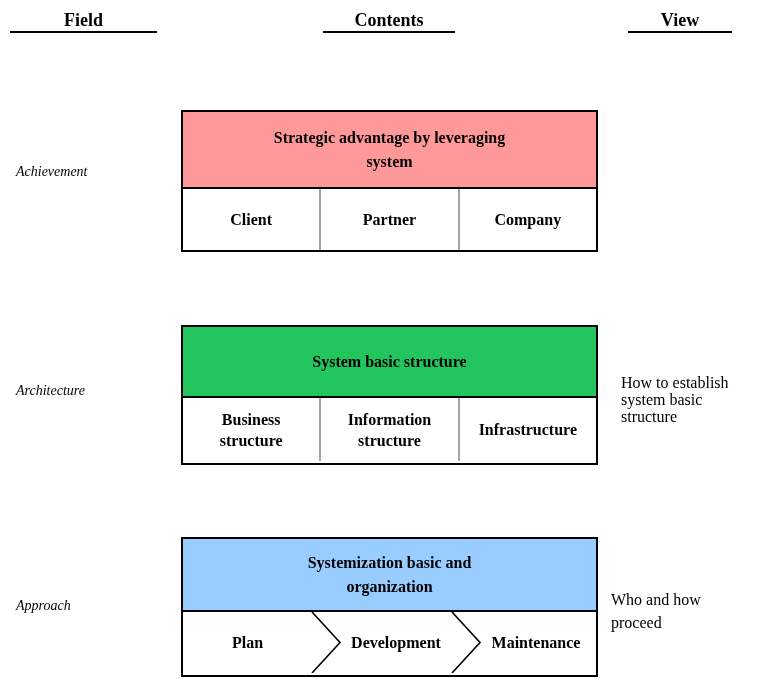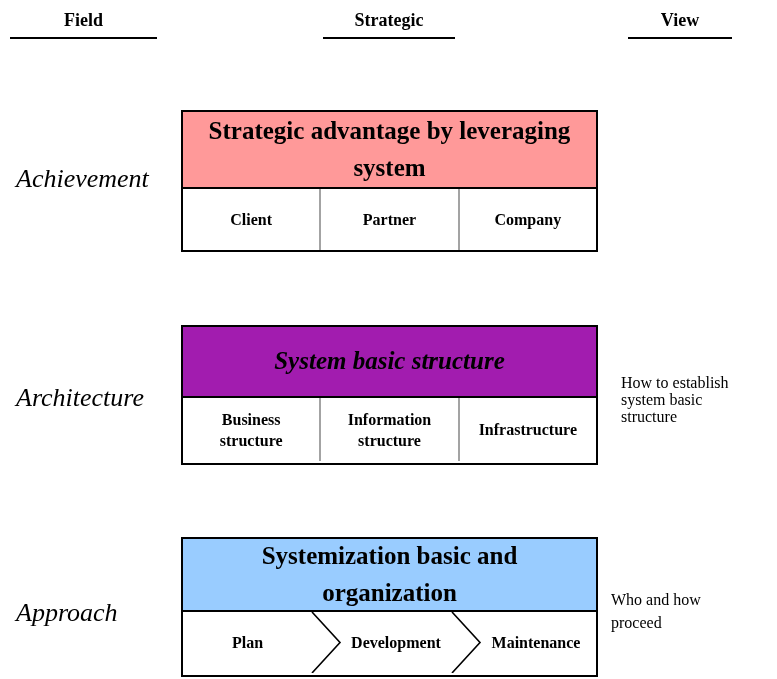--- a/index.html
+++ b/index.html
@@ -10,30 +10,30 @@
     font-family:"Liberation Serif","DejaVu Serif",serif;
     color:#000;
     overflow:hidden;
   }
   
   .col-head{
     position:absolute;top:10px;
     text-align:center;
     font-weight:bold;font-size:18px;
     border-bottom:2px solid #000;
-    padding-bottom:6px;
+    padding-bottom:0;
   }
   .ch-field{left:10px;width:147px;}
   .ch-contents{left:323px;width:132px;}
   .ch-view{left:628px;width:104px;}
 
   
   .field-label{
     position:absolute;left:16px;
-    font-style:italic;font-size:26px;
+    font-style:italic;font-size:14px;
     white-space:nowrap;
   }
   .fl-1{top:164px;}
   .fl-2{top:383px;}
   .fl-3{top:598px;}
 
   
   .view-label{
     position:absolute;left:611px;width:160px;
     font-size:16px;line-height:18px;
@@ -50,21 +50,21 @@
     box-sizing:border-box;
     background:#fff;
   }
   .b1{top:110px;height:142px;}
   .b2{top:325px;height:140px;}
   .b3{top:537px;height:140px;}
 
   .block-header{
     display:flex;align-items:center;justify-content:center;
     text-align:center;
-    font-weight:bold;font-size:25px;line-height:1.45;
+    font-weight:bold;font-size:16px;line-height:1.45;
     border-bottom:2px solid #000;
     white-space:pre-line;
   }
   .b1 .block-header{height:75px;}
   .b2 .block-header{height:69px;}
   .b3 .block-header{height:71px;}
 
   .block-cells{
     display:flex;
     height:61px;
@@ -97,21 +97,21 @@
   .cl-1{left:0;width:129px;}
   .cl-2{left:157px;width:112px;}
   .cl-3{left:293px;width:120px;}
 </style>
 </head>
 <body>
 
 <div class="canvas">
 
   <div class="col-head ch-field">Field</div>
-  <div class="col-head ch-contents">Strategic</div>
+  <div class="col-head ch-contents">Contents</div>
   <div class="col-head ch-view">View</div>
 
   <div class="field-label fl-1">Achievement</div>
   <div class="field-label fl-3">Approach</div>
   <div class="field-label fl-2">Architecture</div>
 
   <div class="view-label vl-2">How to establish
 system basic
 structure</div>
   <div class="view-label vl-3">Who and how
@@ -121,21 +121,21 @@
     <div class="block-header" style="background-color: rgb(255, 153, 153);">Strategic advantage by leveraging
 system</div>
     <div class="block-cells">
       <div class="cell">Client</div>
       <div class="cell">Partner</div>
       <div class="cell">Company</div>
     </div>
   </div>
 
   <div class="block b2">
-    <div class="block-header" style="background-color: #a21caf; font-style: italic;">System basic structure</div>
+    <div class="block-header" style="background-color: #22c55e;">System basic structure</div>
     <div class="block-cells">
       <div class="cell">Business
 structure</div>
       <div class="cell">Information
 structure</div>
       <div class="cell">Infrastructure</div>
     </div>
   </div>
 
   <div class="block b3">

